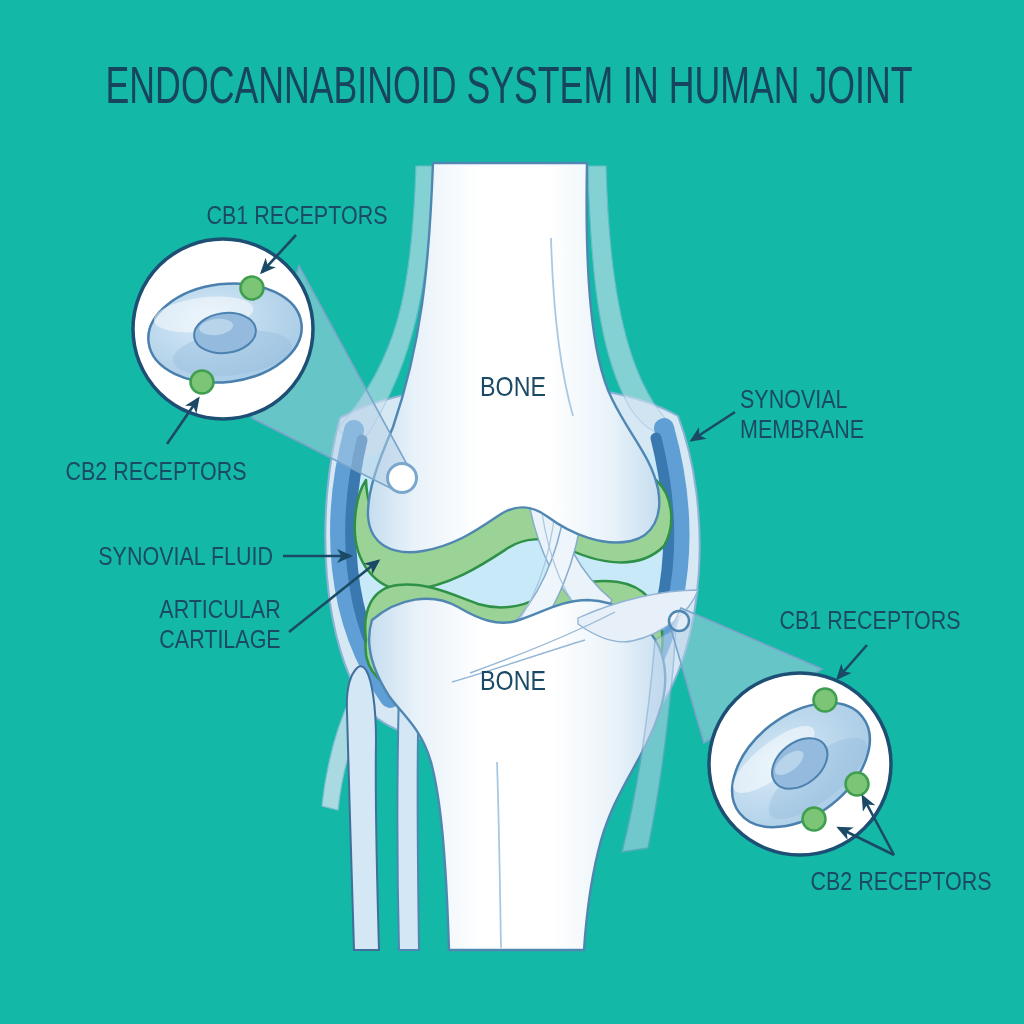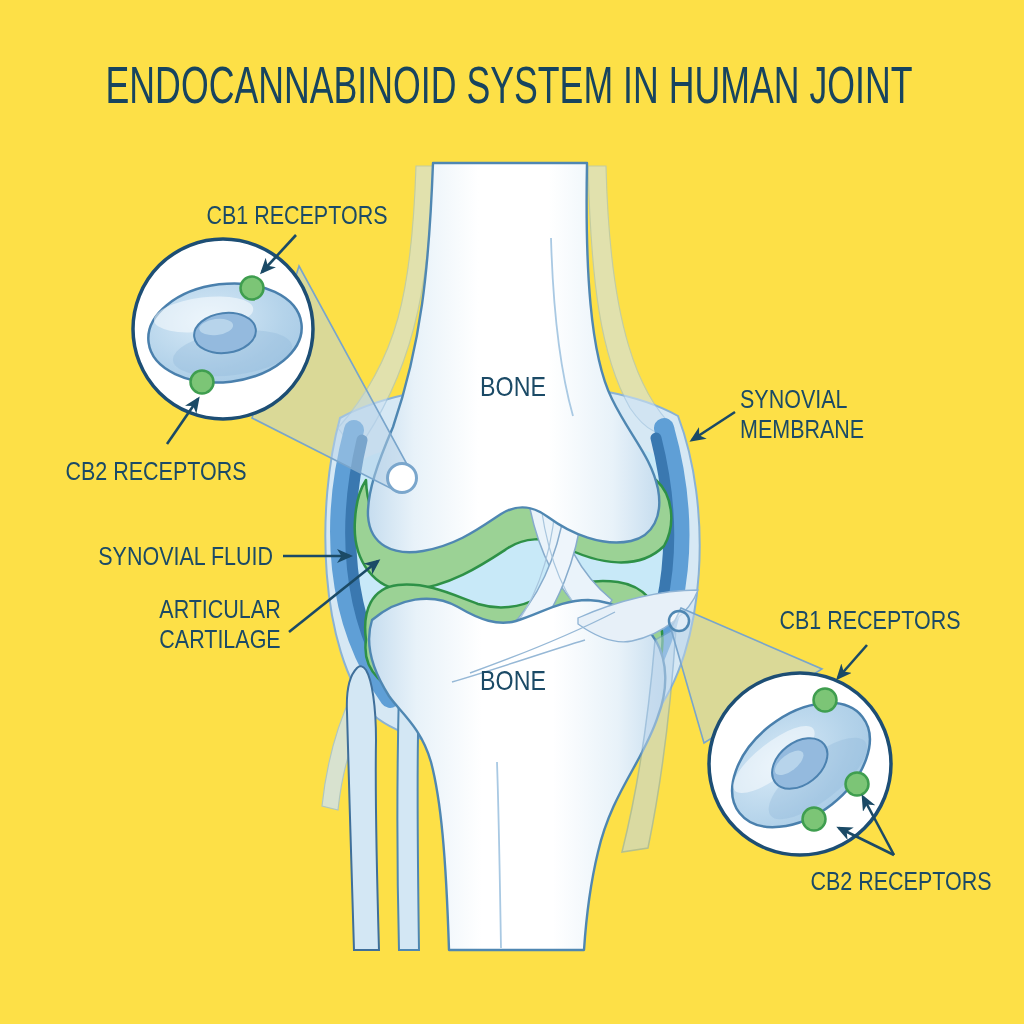--- a/index.html
+++ b/index.html
@@ -1,16 +1,16 @@
 <!DOCTYPE html>
 <html><head>
 <meta charset="utf-8">
 <style>
   html,body{margin:0;padding:0;background:#ffffff;}
-  .stage{position:relative;width:1024px;height:1024px;background:#fde047;overflow:hidden;
+  .stage{position:relative;width:1024px;height:1024px;background:#14b8a6;overflow:hidden;
          font-family:"Liberation Sans",sans-serif;}
   svg{display:block;}
   .lbl{fill:#1b4a66;font-family:"Liberation Sans",sans-serif;font-size:25px;font-weight:400;}
   .lbl-big{fill:#1b4a66;font-family:"Liberation Sans",sans-serif;font-size:27px;font-weight:400;}
   .title-text{fill:#17445f;font-family:"Liberation Sans",sans-serif;font-size:51px;font-weight:400;}
   .arrow{stroke:#1b4a66;stroke-width:2.6;fill:none;}
 </style>
 </head>
 <body>
 

